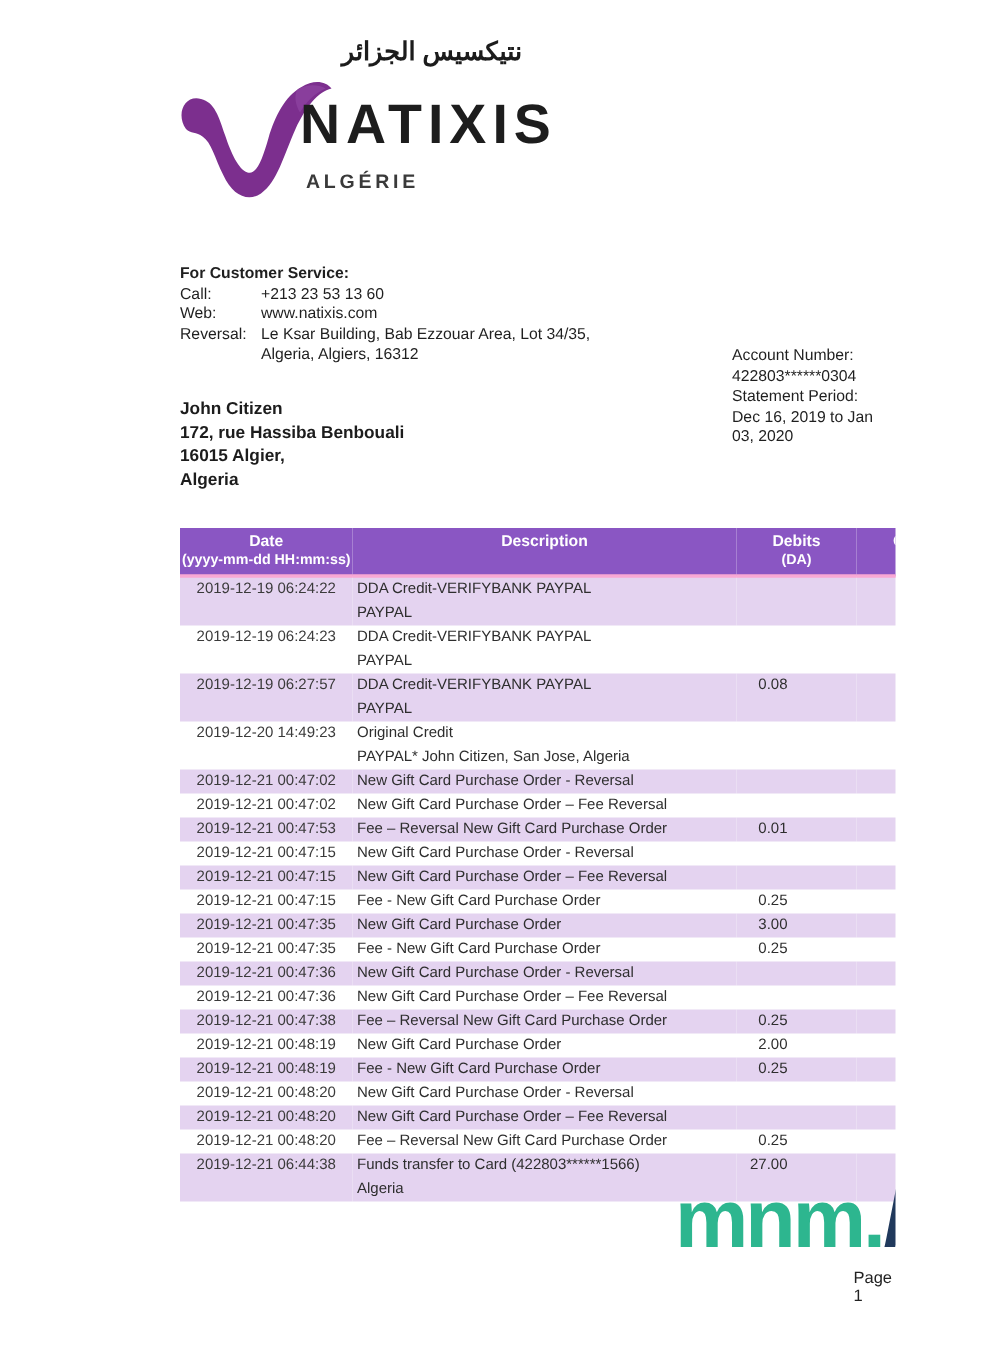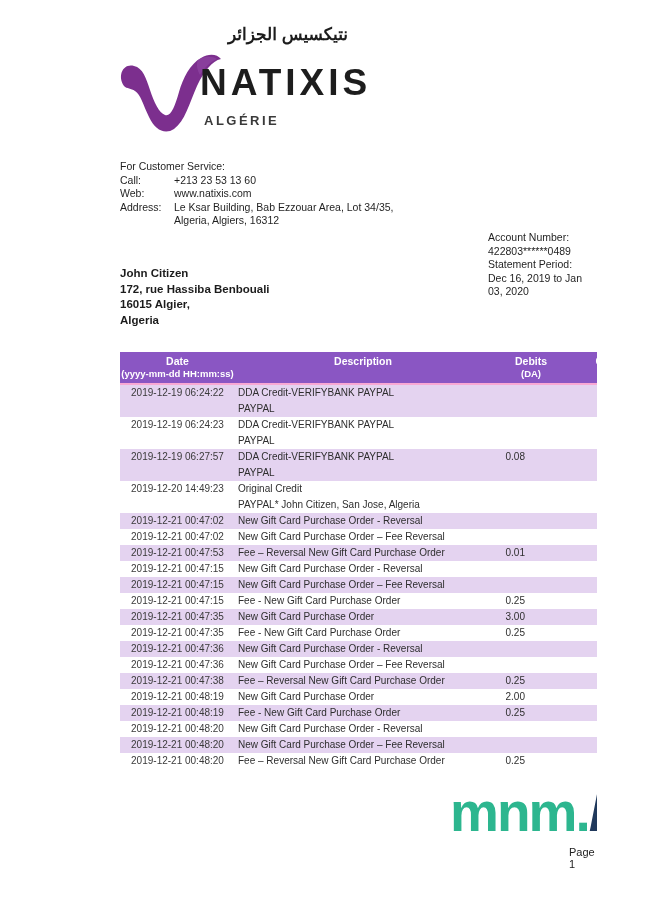--- a/index.html
+++ b/index.html
@@ -23,21 +23,21 @@
   .brand-name {
     position: absolute; top: 62px; left: 142px;
     font-size: 37px; font-weight: bold; letter-spacing: 4px; color: #1d1d1d;
   }
   .brand-region {
     position: absolute; top: 113px; left: 146px;
     font-size: 13px; font-weight: bold; letter-spacing: 2.5px; color: #3a3a3a;
   }
   
   .cs-block { position: absolute; top: 160px; left: 62px; font-size: 10.5px; color: #1f1f1f; line-height: 13.5px; }
-  .cs-heading { font-weight: normal; }
+  .cs-heading { font-weight: bold; margin-top: 16px; }
   .cs-row { display: flex; }
   .cs-label { width: 54px; flex: 0 0 54px; }
   .cs-value2 { padding-left: 54px; }
   
   .acct-block { position: absolute; top: 231px; left: 430px; font-size: 10.5px; color: #1f1f1f; line-height: 13.5px; }
   .acct-label { font-weight: normal; }
   
   .cust-block { position: absolute; top: 266px; left: 62px; font-size: 11.5px; font-weight: bold; color: #1c1c1c; line-height: 15.5px; }
   
   .txn-table {
@@ -91,29 +91,29 @@
     <div class="cs-heading">For Customer Service:</div>
     <div class="cs-row">
       <span class="cs-label">Call:</span>
       <span>+213 23 53 13 60</span>
     </div>
     <div class="cs-row">
       <span class="cs-label">Web:</span>
       <span>www.natixis.com</span>
     </div>
     <div class="cs-row">
-      <span class="cs-label">Address:</span>
+      <span class="cs-label">Reversal:</span>
       <span>Le Ksar Building, Bab Ezzouar Area, Lot 34/35,</span>
     </div>
     <div class="cs-value2">Algeria, Algiers, 16312</div>
   </div>
 
   <div class="acct-block">
     <div class="acct-label">Account Number:</div>
-    <div>422803******0489</div>
+    <div>422803******0304</div>
     <div class="acct-label">Statement Period:</div>
     <div>Dec 16, 2019 to Jan 03, 2020</div>
   </div>
 
   <div class="cust-block">
     <div>John Citizen</div>
     <div>172, rue Hassiba Benbouali</div>
     <div>16015 Algier,</div>
     <div>Algeria</div>
   </div>
@@ -302,20 +302,29 @@
           <td class="c-credit">0.25</td>
         </tr>
         <tr>
           <td class="c-date">2019-12-21 00:48:20</td>
           <td class="c-desc">
             <div>Fee – Reversal New Gift Card Purchase Order</div>
           </td>
           <td class="c-debit">0.25</td>
           <td class="c-credit"></td>
         </tr>
+        <tr class="alt">
+          <td class="c-date">2019-12-21 06:44:38</td>
+          <td class="c-desc">
+            <div>Funds transfer to Card (422803******1566)</div>
+            <div>Algeria</div>
+          </td>
+          <td class="c-debit">27.00</td>
+          <td class="c-credit"></td>
+        </tr>
       </tbody>
   </table>
 
   <div class="page-label">Page 1</div>
   <div class="watermark">
     <span class="wm-part1">mnm</span><span class="wm-dot">.</span><span class="wm-part2">bio</span>
   </div>
 
 </div>
 

